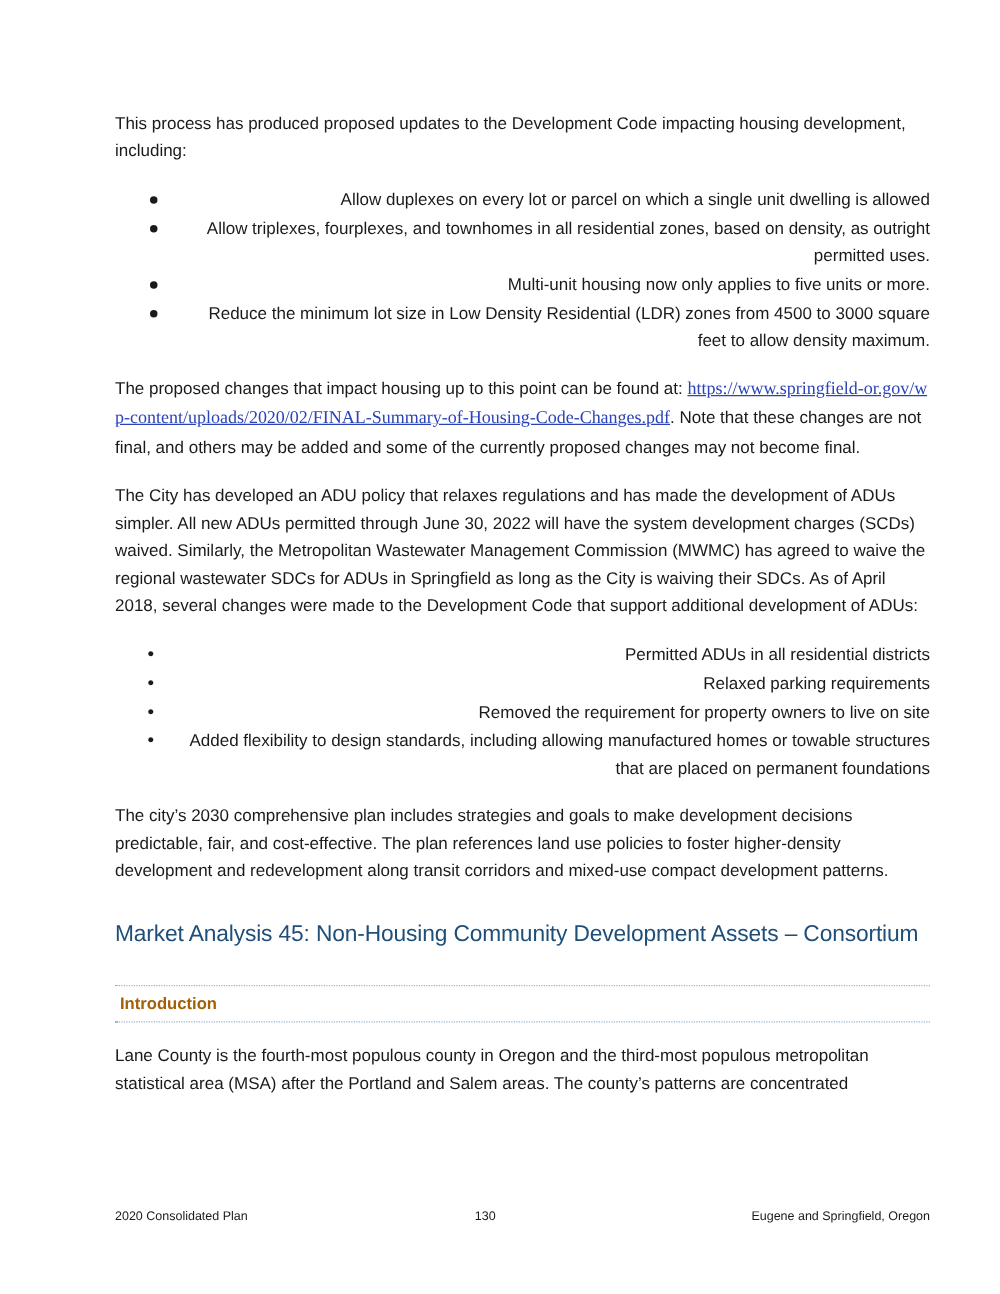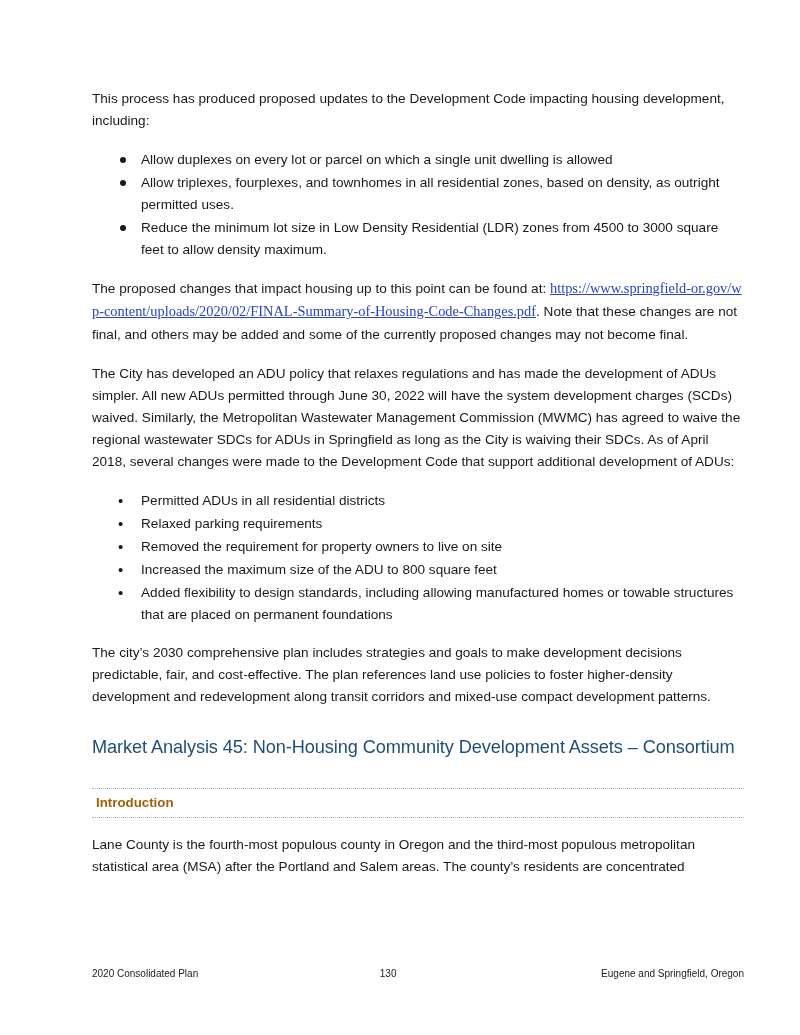--- a/index.html
+++ b/index.html
@@ -32,20 +32,21 @@
     padding: 0;
     list-style: none;
   }
   ul li {
     position: relative;
     font-size: 13.6px;
     line-height: 1.62;
     color: #1a1a1a;
     padding-left: 49px;
     margin-bottom: 1px;
+    text-align: right;
   }
   ul.disc-round li::before {
     content: "";
     position: absolute;
     left: 28px;
     top: 8px;
     width: 6px;
     height: 6px;
     border-radius: 50%;
     background: #1a1a1a;
@@ -104,42 +105,42 @@
 </head>
 <body>
 
 <div class="page">
 
   <p class="body-text">This process has produced proposed updates to the Development Code impacting housing development, including:</p>
 
   <ul class="disc-round">
     <li>Allow duplexes on every lot or parcel on which a single unit dwelling is allowed</li>
     <li>Allow triplexes, fourplexes, and townhomes in all residential zones, based on density, as outright permitted uses.</li>
+    <li>Multi-unit housing now only applies to five units or more.</li>
     <li>Reduce the minimum lot size in Low Density Residential (LDR) zones from 4500 to 3000 square feet to allow density maximum.</li>
   </ul>
 
   <p class="body-text"><span>The proposed changes that impact housing up to this point can be found at: </span><a class="link" href="#">https://www.springfield-or.gov/wp-content/uploads/2020/02/FINAL-Summary-of-Housing-Code-Changes.pdf</a><span>. Note that these changes are not final, and others may be added and some of the currently proposed changes may not become final.</span></p>
 
   <p class="body-text">The City has developed an ADU policy that relaxes regulations and has made the development of ADUs simpler. All new ADUs permitted through June 30, 2022 will have the system development charges (SCDs) waived. Similarly, the Metropolitan Wastewater Management Commission (MWMC) has agreed to waive the regional wastewater SDCs for ADUs in Springfield as long as the City is waiving their SDCs. As of April 2018, several changes were made to the Development Code that support additional development of ADUs:</p>
 
   <ul class="disc-small">
     <li>Permitted ADUs in all residential districts</li>
     <li>Relaxed parking requirements</li>
     <li>Removed the requirement for property owners to live on site</li>
-    <li>Increased the maximum size of the ADU to 800 square feet</li>
     <li>Added flexibility to design standards, including allowing manufactured homes or towable structures that are placed on permanent foundations</li>
   </ul>
 
   <p class="body-text">The city’s 2030 comprehensive plan includes strategies and goals to make development decisions predictable, fair, and cost-effective.  The plan references land use policies to foster higher-density development and redevelopment along transit corridors and mixed-use compact development patterns.</p>
 
   <h2 class="section-heading">Market Analysis 45: Non-Housing Community Development Assets – Consortium</h2>
 
   <h3 class="subsection-heading">Introduction</h3>
 
-  <p class="body-text after-subsection">Lane County is the fourth-most populous county in Oregon and the third-most populous metropolitan statistical area (MSA) after the Portland and Salem areas. The county’s residents are concentrated</p>
+  <p class="body-text after-subsection">Lane County is the fourth-most populous county in Oregon and the third-most populous metropolitan statistical area (MSA) after the Portland and Salem areas. The county’s patterns are concentrated</p>
 
   <div class="footer">
     <div class="left">2020 Consolidated Plan</div>
     <div class="center">130</div>
     <div class="right">Eugene and Springfield, Oregon</div>
   </div>
 
 </div>
 
 </body></html>

